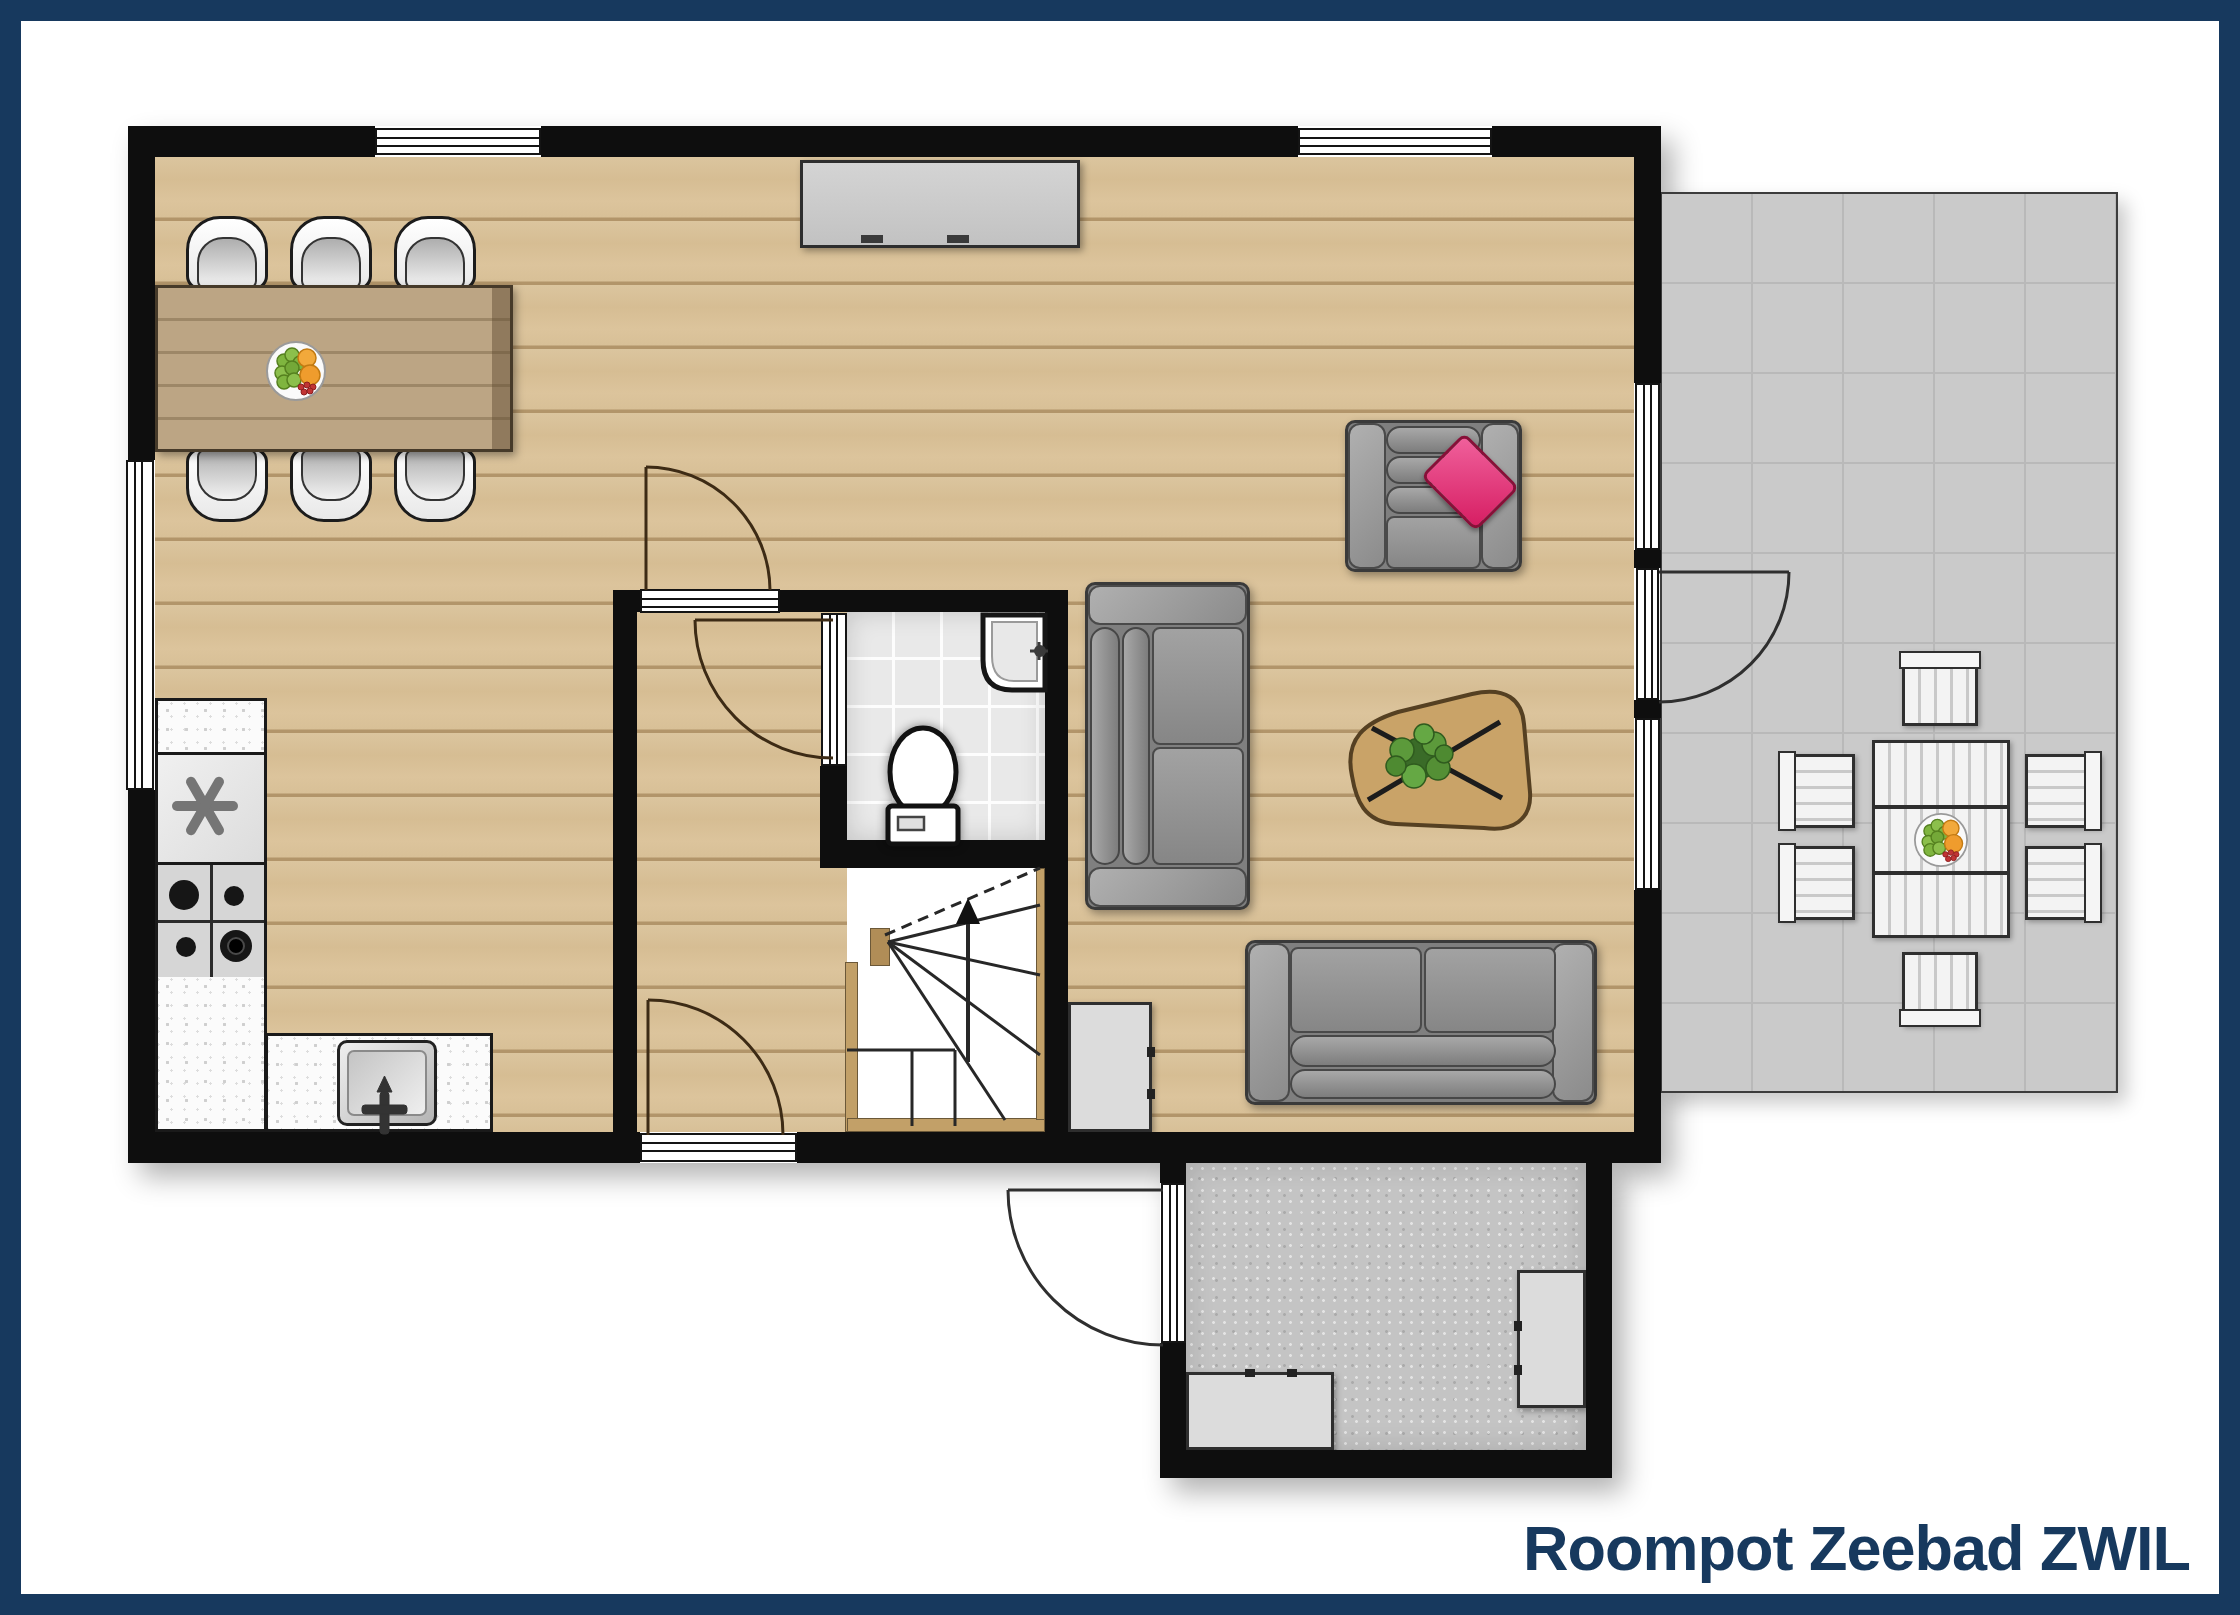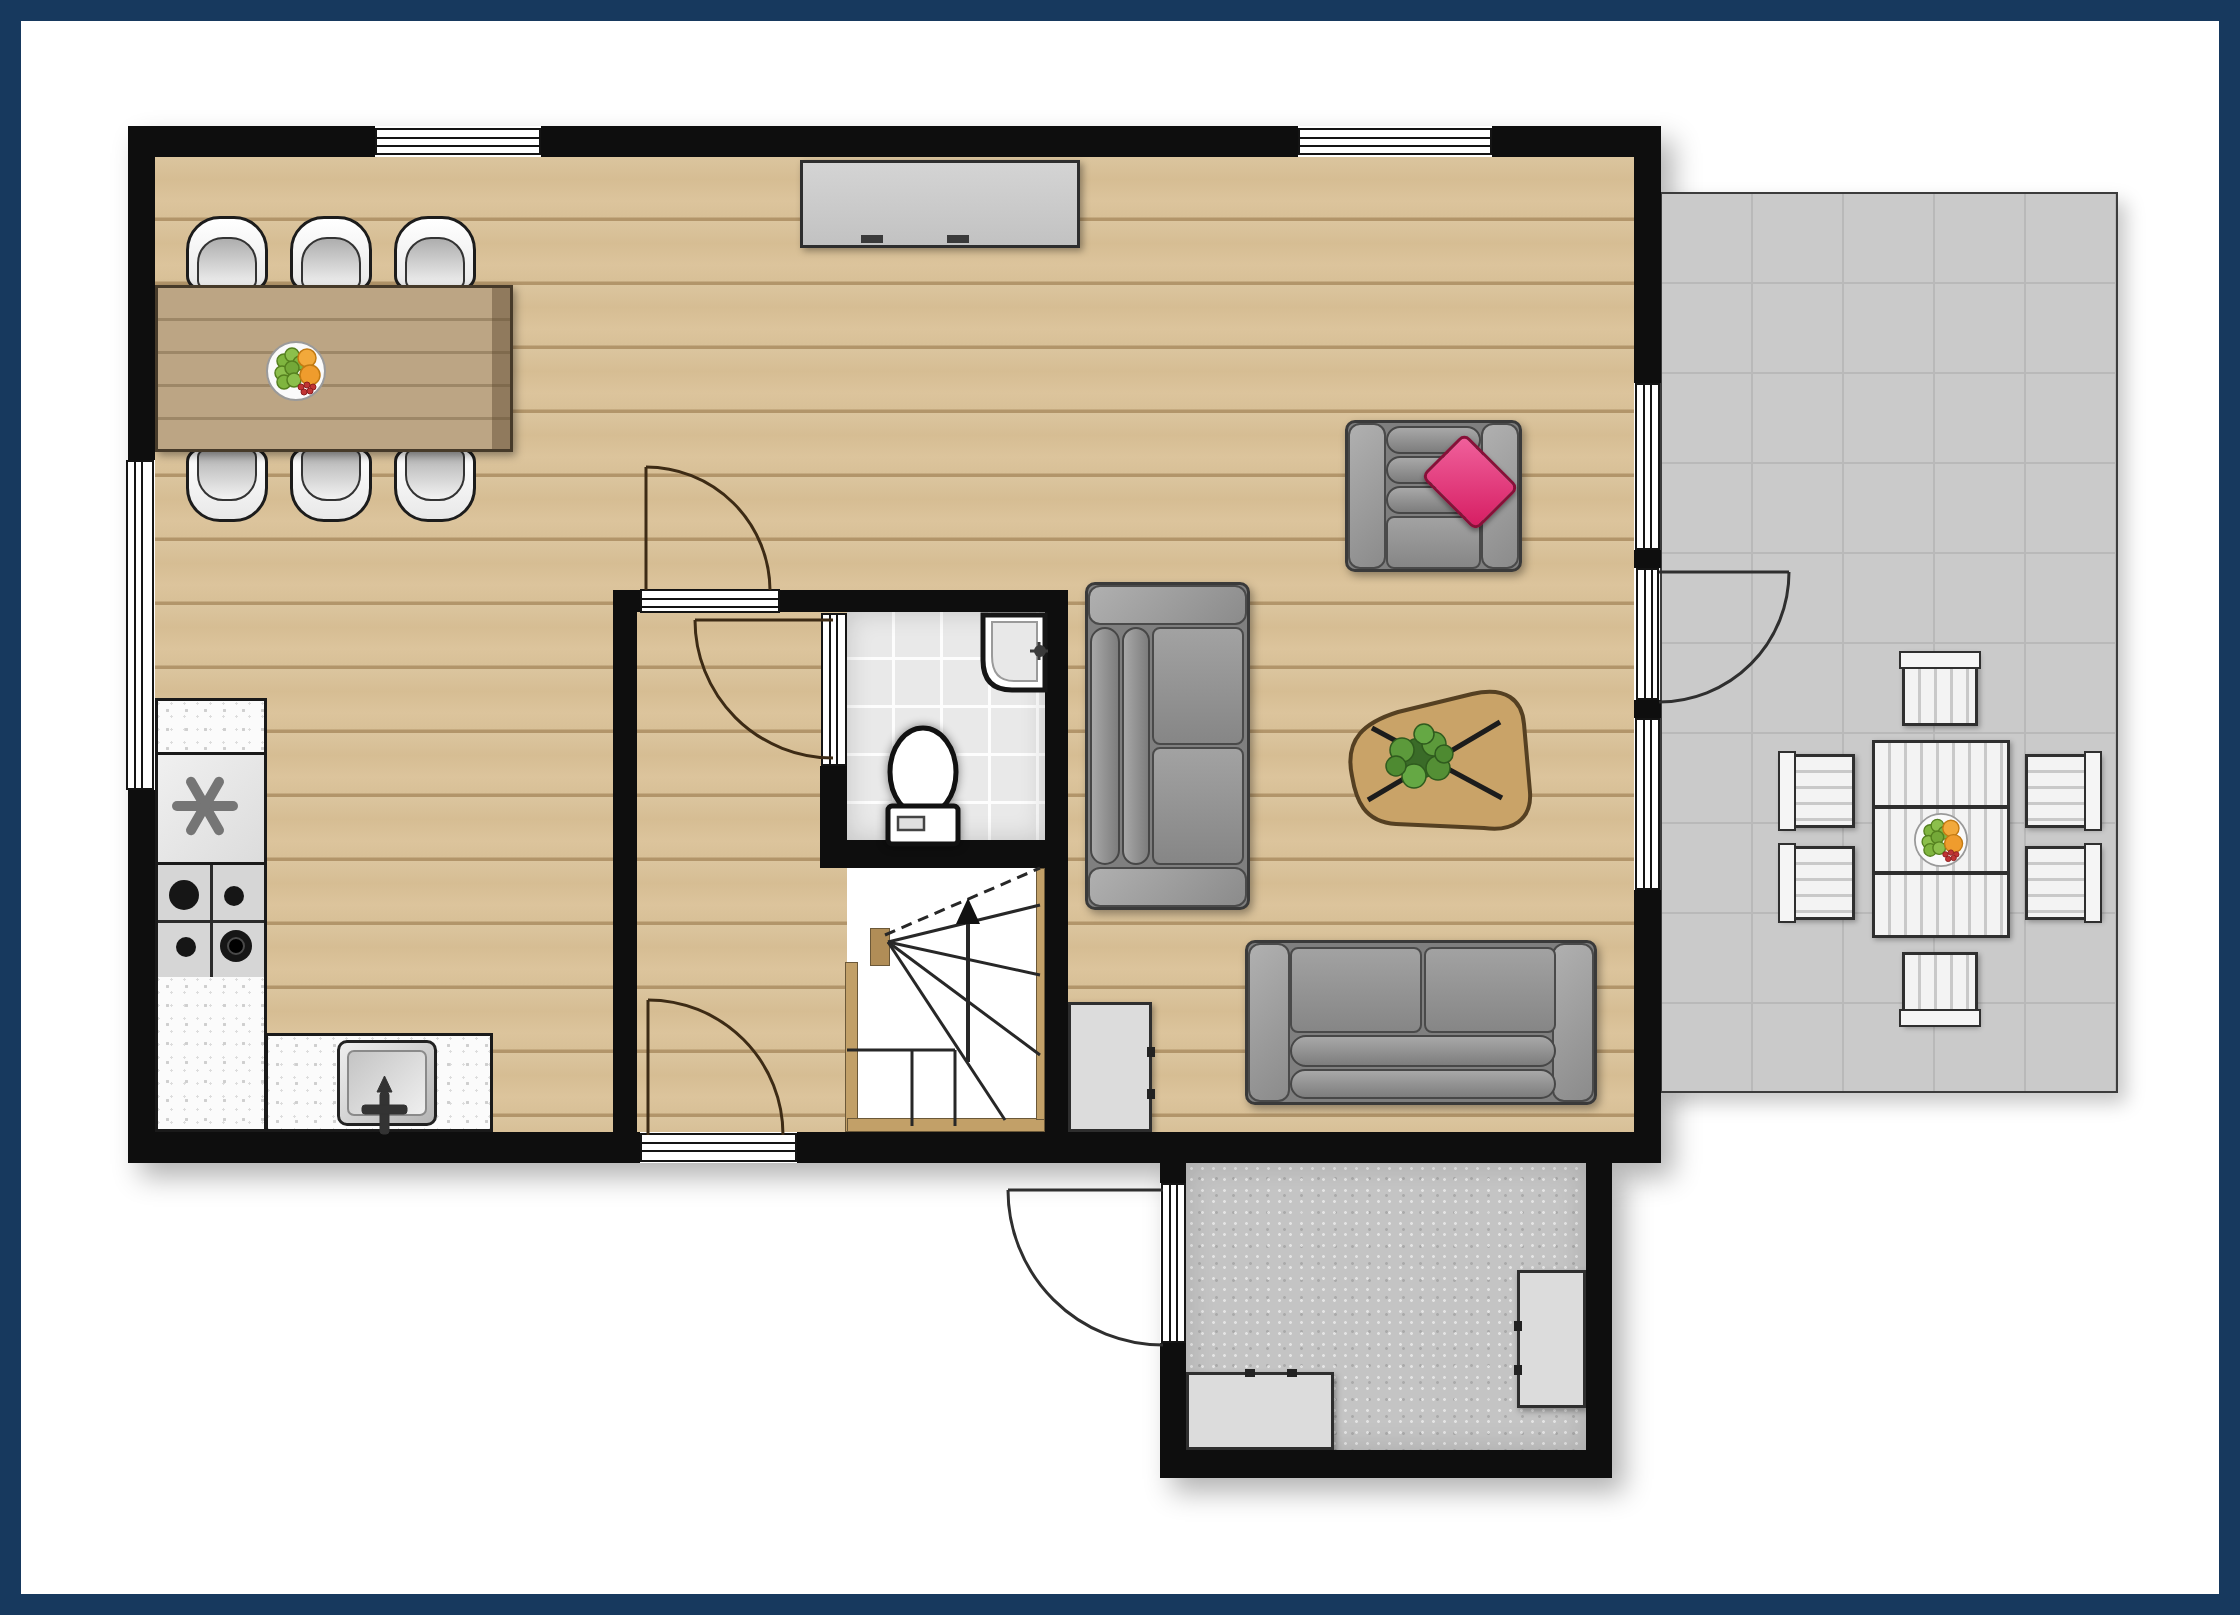--- a/index.html
+++ b/index.html
@@ -347,13 +347,14 @@
         <circle cx="1424" cy="734" r="10" fill="#65a844"></circle>
         <circle cx="1444" cy="754" r="9" fill="#4e8a31"></circle>
       </g>
     </g>
 
     <use href="#fruitbowl" transform="translate(296 371)"></use>
     <use href="#fruitbowl" transform="translate(1941 840) scale(0.9)"></use>
   </svg>
 
   <div class="frame"></div>
+  <div class="caption">Roompot Zeebad ZWIL</div>
 </div>
 
 </body></html>

